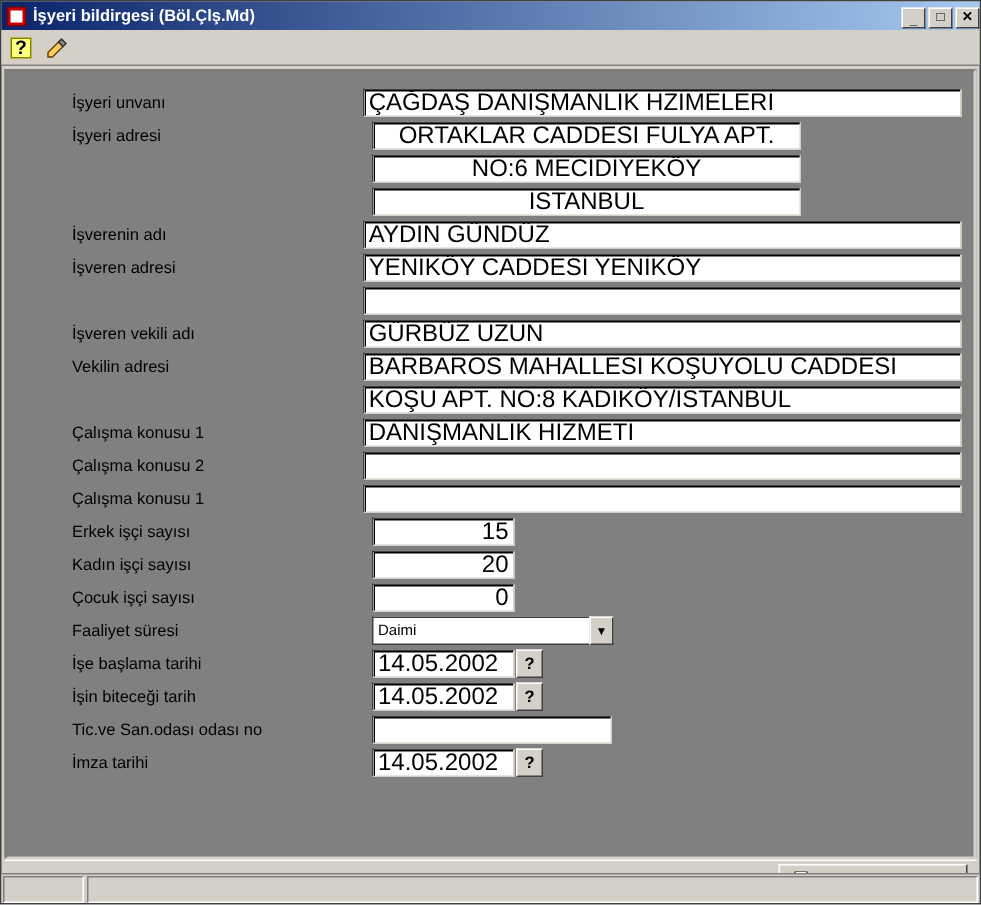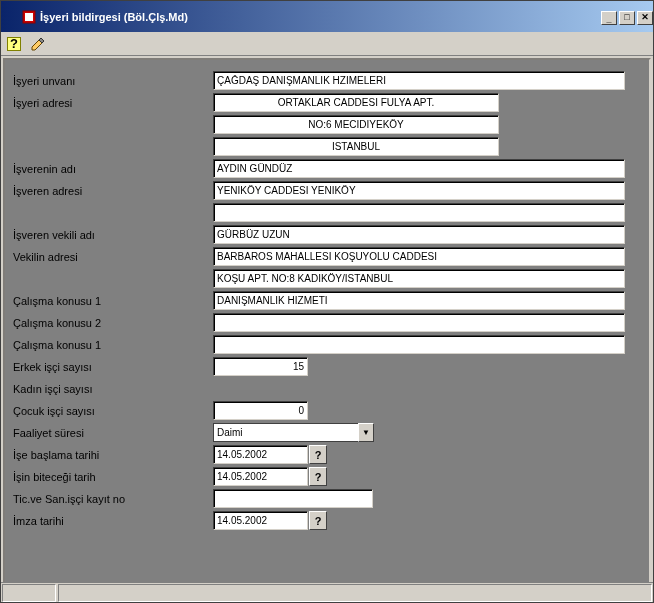--- a/index.html
+++ b/index.html
@@ -15,28 +15,28 @@
   }
   .window {
     width: 654px;
     height: 603px;
     border: 1px solid #404040;
     background: #d4d0c8;
     display: flex;
     flex-direction: column;
   }
   .titlebar {
-    height: 31px;
+    height: 19px;
     background: linear-gradient(to right, #0a246a, #a6caf0);
     color: #fff;
     display: flex;
     align-items: center;
     font-weight: bold;
     font-size: 11px;
-    padding-left: 20px;
+    padding-left: 2px;
   }
   .titlebar .appicon {
     width: 16px; height: 16px;
     margin-right: 3px;
     display:flex;align-items:center;justify-content:center;
   }
   .titlebar .title { flex: 1; }
   .winbtns { display: flex; }
   .winbtn {
     width: 16px; height: 14px;
@@ -77,39 +77,40 @@
     border: 2px inset #d4d0c8;
     height: 527px;
     padding: 10px 8px 6px 8px;
     overflow:hidden;
   }
   .row {
     display:flex;
     align-items:center;
     margin-bottom: 1px;
     height: 21px;
+    margin-left: 35px;
   }
   .label {
     width: 200px;
     color: #000;
     font-size: 11px;
     padding-right: 4px;
     white-space: nowrap;
   }
   .field {
     height: 19px;
     background: #fff;
     border: 1px solid #000;
     border-top-color:#404040;
     border-left-color:#404040;
     border-right-color:#d4d0c8;
     border-bottom-color:#d4d0c8;
     box-shadow: inset 1px 1px 0 #000;
     padding: 1px 3px;
-    font-size: 10px;
+    font-size: 16px;
     font-family: Tahoma, Arial, sans-serif;
     color:#000;
   }
   .field.w-full { width: 412px; }
   .field.w-med { width: 286px; text-align: center; }
   .field.w-num { width: 95px; text-align:right; }
   .field.w-date { width: 95px; }
   .selectwrap { display:flex; }
   .selectfield {
     width: 145px;
@@ -271,20 +272,21 @@
         <div class="label">Çalışma konusu 1</div>
         <input class="field w-full" value="" style="">
       </div>
 
       <div class="row">
         <div class="label">Erkek işçi sayısı</div>
         <input class="field w-num" value="15" style="">
       </div>
       <div class="row">
         <div class="label">Kadın işçi sayısı</div>
+        <input class="field w-num" value="20" style="">
       </div>
       <div class="row">
         <div class="label">Çocuk işçi sayısı</div>
         <input class="field w-num" value="0" style="">
       </div>
 
       <div class="row">
         <div class="label">Faaliyet süresi</div>
         <div class="selectwrap">
           <div class="selectfield">Daimi</div>
@@ -299,21 +301,21 @@
         <input class="field w-date" value="14.05.2002" style="">
         <div class="qbtn">?</div>
       </div>
       <div class="row">
         <div class="label">İşin biteceği tarih</div>
         <input class="field w-date" value="14.05.2002" style="">
         <div class="qbtn">?</div>
       </div>
 
       <div class="row">
-        <div class="label">Tic.ve San.işçi kayıt no</div>
+        <div class="label">Tic.ve San.odası odası no</div>
         <input class="field" style="width: 160px;" value="">
       </div>
 
       <div class="row">
         <div class="label">İmza tarihi</div>
         <input class="field w-date" value="14.05.2002" style="">
         <div class="qbtn">?</div>
       </div>
 
     </div>

